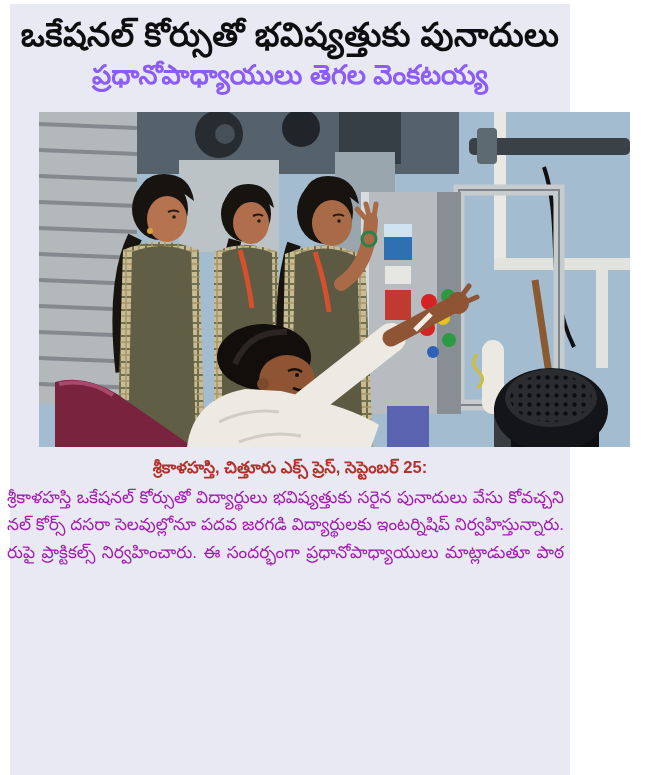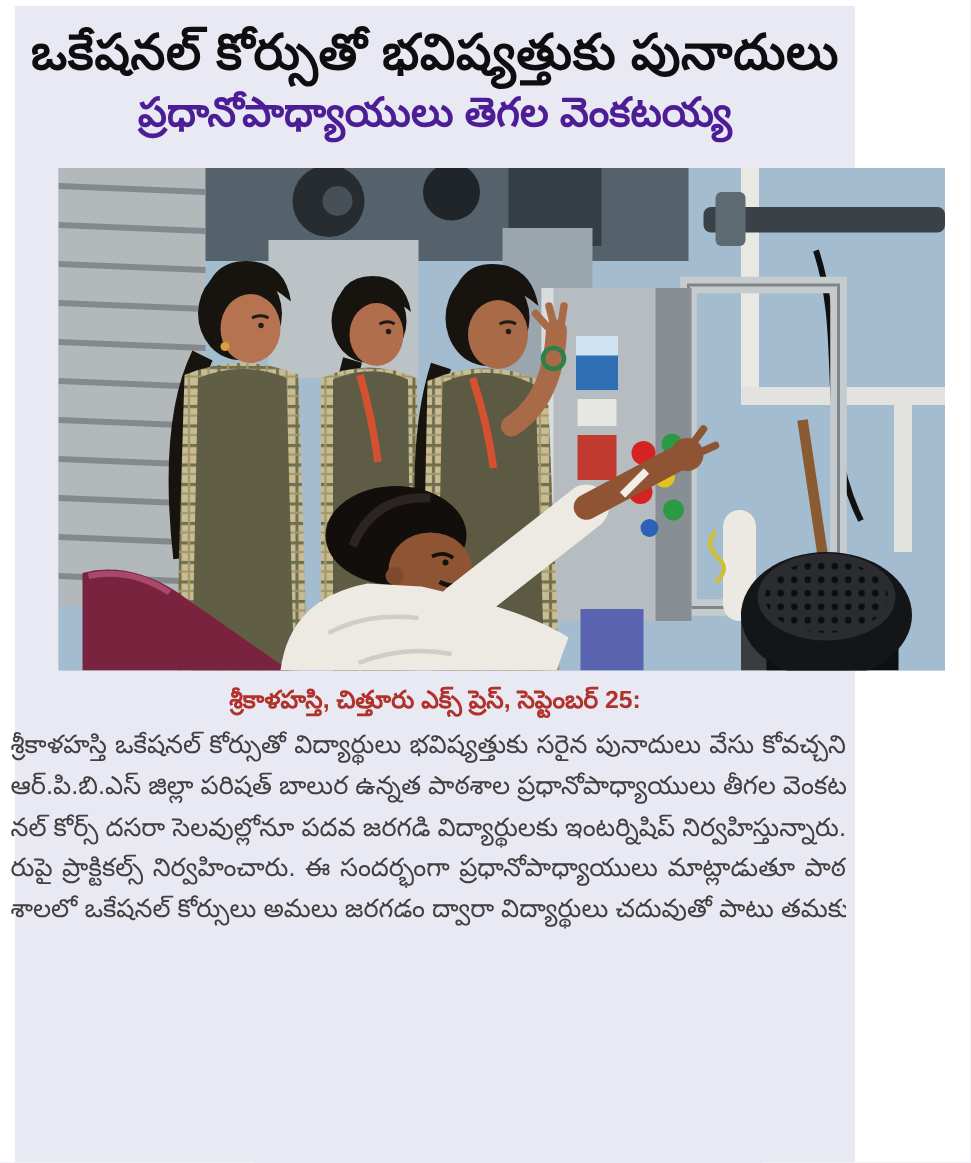--- a/index.html
+++ b/index.html
@@ -12,30 +12,30 @@
     position:absolute;left:10px;top:4px;width:560px;height:775px;
     background:#e9e9f3;
   }
   .headline{
     margin:10px 4px 0 4px;text-align:center;
     font-size:33px;line-height:1.25;font-weight:bold;color:#0e0e10;
     letter-spacing:.5px;
   }
   .subheadline{
     margin:5px 0 0 0;text-align:center;
-    font-size:27px;font-weight:bold;color:#4c1d95;
+    font-size:27px;font-weight:bold;color:#8b5cf6;
   }
   .photo{display:block;margin:15px 0 0 29px;width:591px;height:335px;background:#a4bcd0}
   .dateline{
     margin:11px 0 3px 0;text-align:center;
     font-size:16.5px;font-weight:bold;color:#b0322a;
   }
   .body{
     padding:0 6px 0 0;margin-left:-3px;
-    color:#404040;font-size:17px;line-height:27.2px;
+    color:#a21caf;font-size:17px;line-height:27.2px;
   }
   .body-line{text-align:justify;text-align-last:justify;white-space:nowrap;overflow:hidden}
   .body-line.last{text-align-last:left;white-space:normal}
 </style>
 </head>
 <body>
 
 <div class="clip">
 
   <div class="headline">ఒకేషనల్ కోర్సుతో భవిష్యత్తుకు పునాదులు</div>
@@ -181,19 +181,17 @@
       <path d="M376 218 L392 202" stroke="#f1efe8" stroke-width="5"></path>
       <circle cx="419" cy="191" r="11" fill="#8e5434"></circle>
       <path d="M424 182 l6 -8 M429 189 l9 -4" stroke="#8e5434" stroke-width="5" stroke-linecap="round"></path>
     </g>
   </svg>
 
   <div class="dateline">శ్రీకాళహస్తి, చిత్తూరు ఎక్స్ ప్రెస్, సెప్టెంబర్ 25:</div>
 
   <div class="body">
     <div class="body-line">శ్రీకాళహస్తి ఒకేషనల్ కోర్సుతో విద్యార్థులు భవిష్యత్తుకు సరైన పునాదులు వేసు కోవచ్చని</div>
-    <div class="body-line">ఆర్.పి.బి.ఎస్ జిల్లా పరిషత్ బాలుర ఉన్నత పాఠశాల ప్రధానోపాధ్యాయులు తీగల వెంకట</div>
     <div class="body-line">నల్ కోర్స్ దసరా సెలవుల్లోనూ పదవ జరగడి విద్యార్థులకు ఇంటర్నిషిప్ నిర్వహిస్తున్నారు.</div>
     <div class="body-line">రుపై ప్రాక్టికల్స్ నిర్వహించారు. ఈ సందర్భంగా ప్రధానోపాధ్యాయులు మాట్లాడుతూ పాఠ</div>
-    <div class="body-line">శాలలో ఒకేషనల్ కోర్సులు అమలు జరగడం ద్వారా విద్యార్థులు చదువుతో పాటు తమకు</div>
   </div>
 
 </div>
 
 </body></html>

